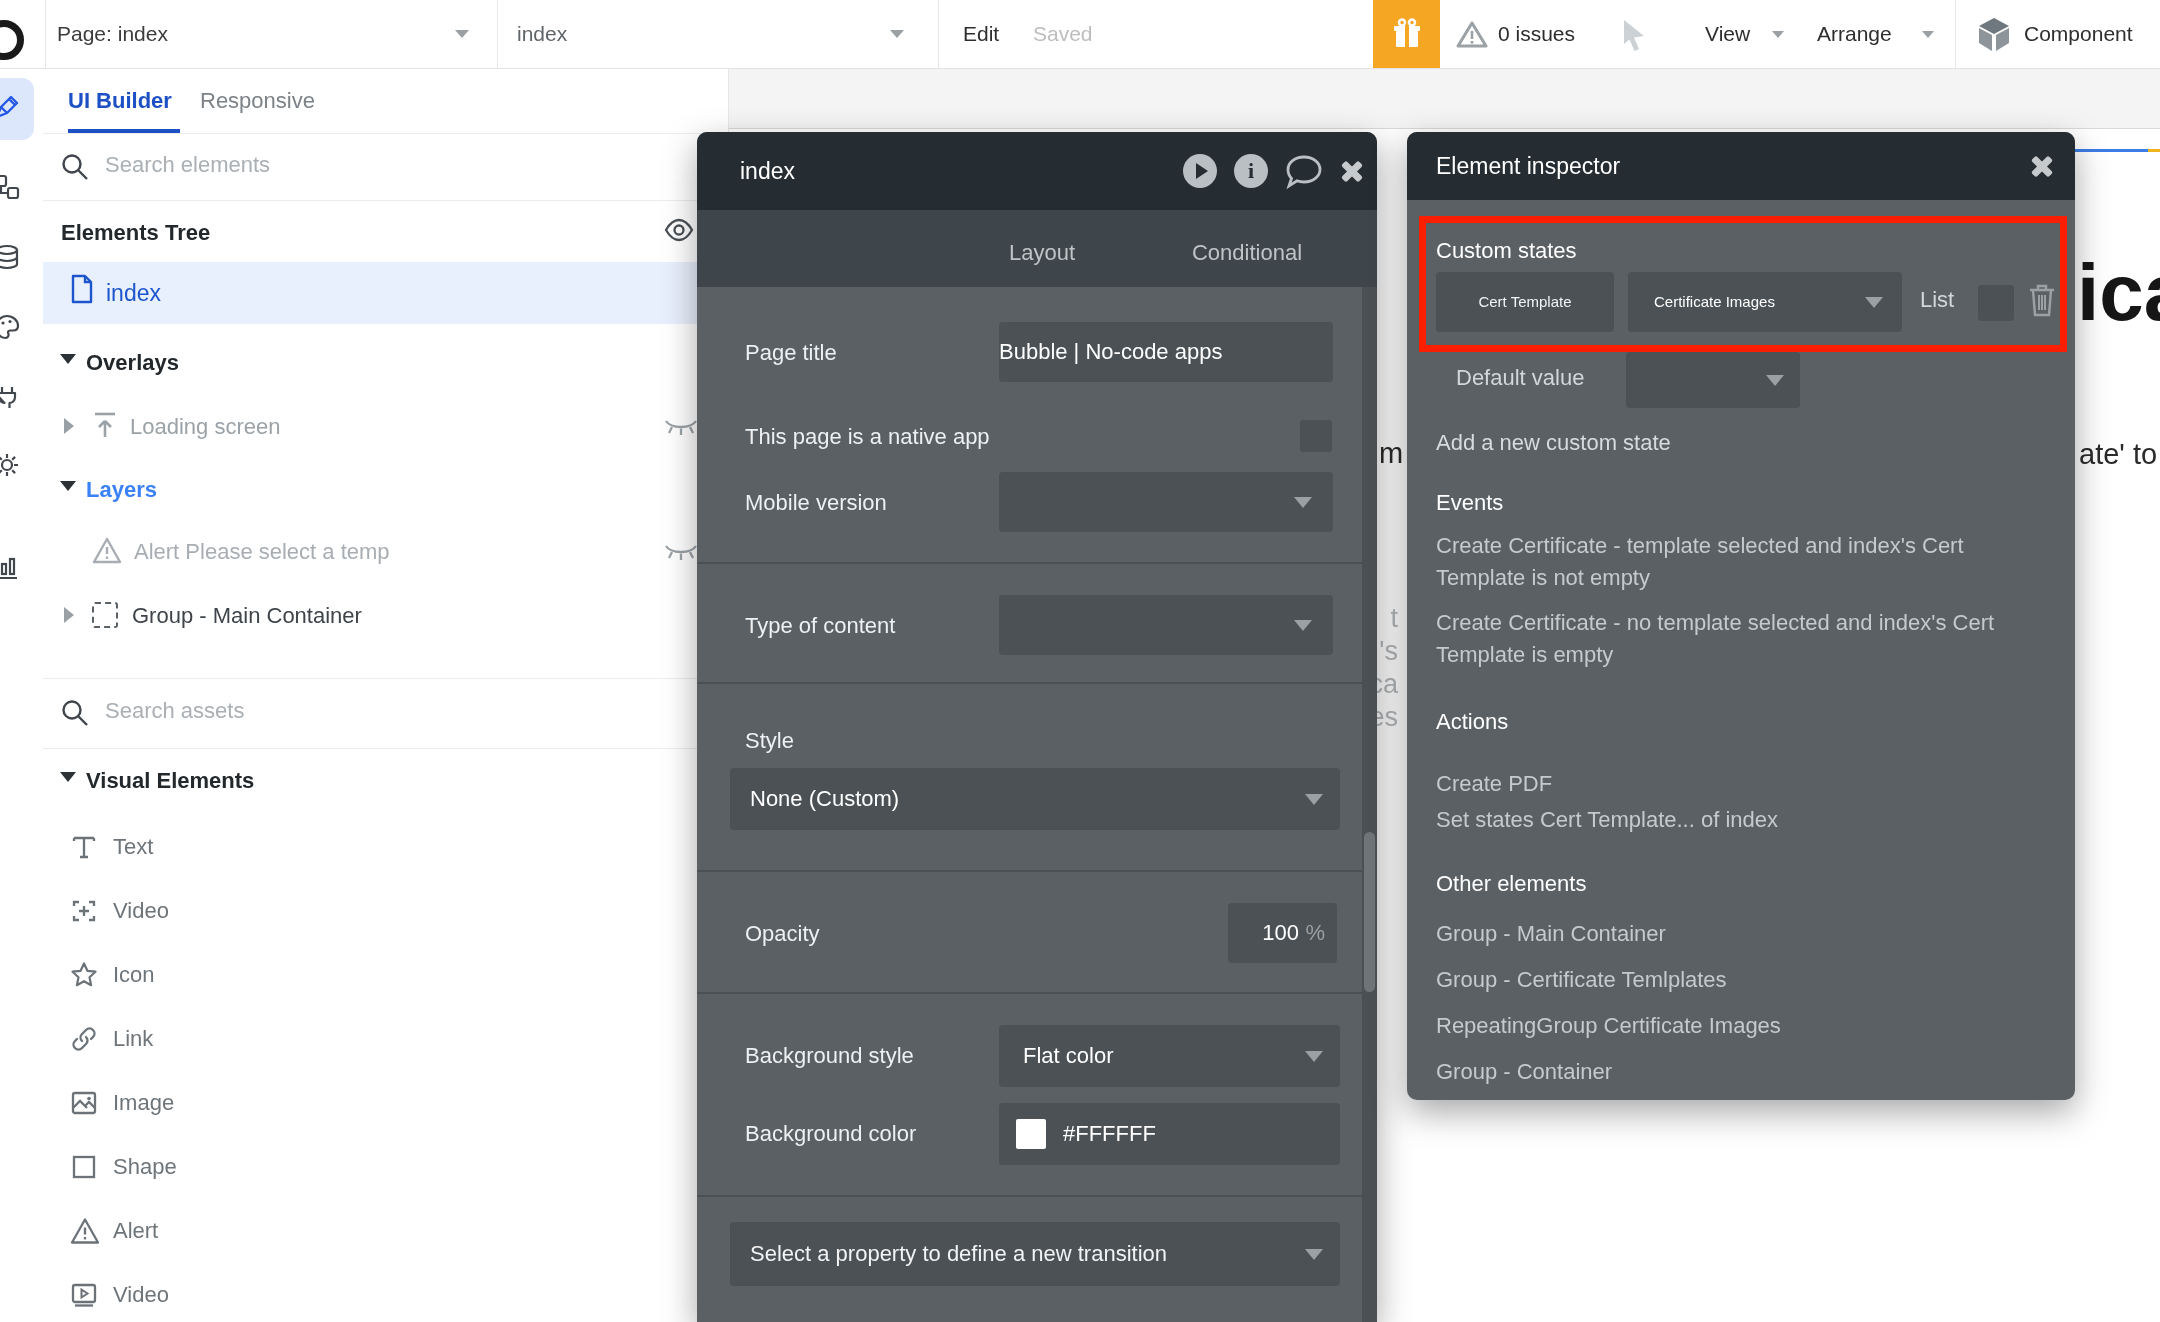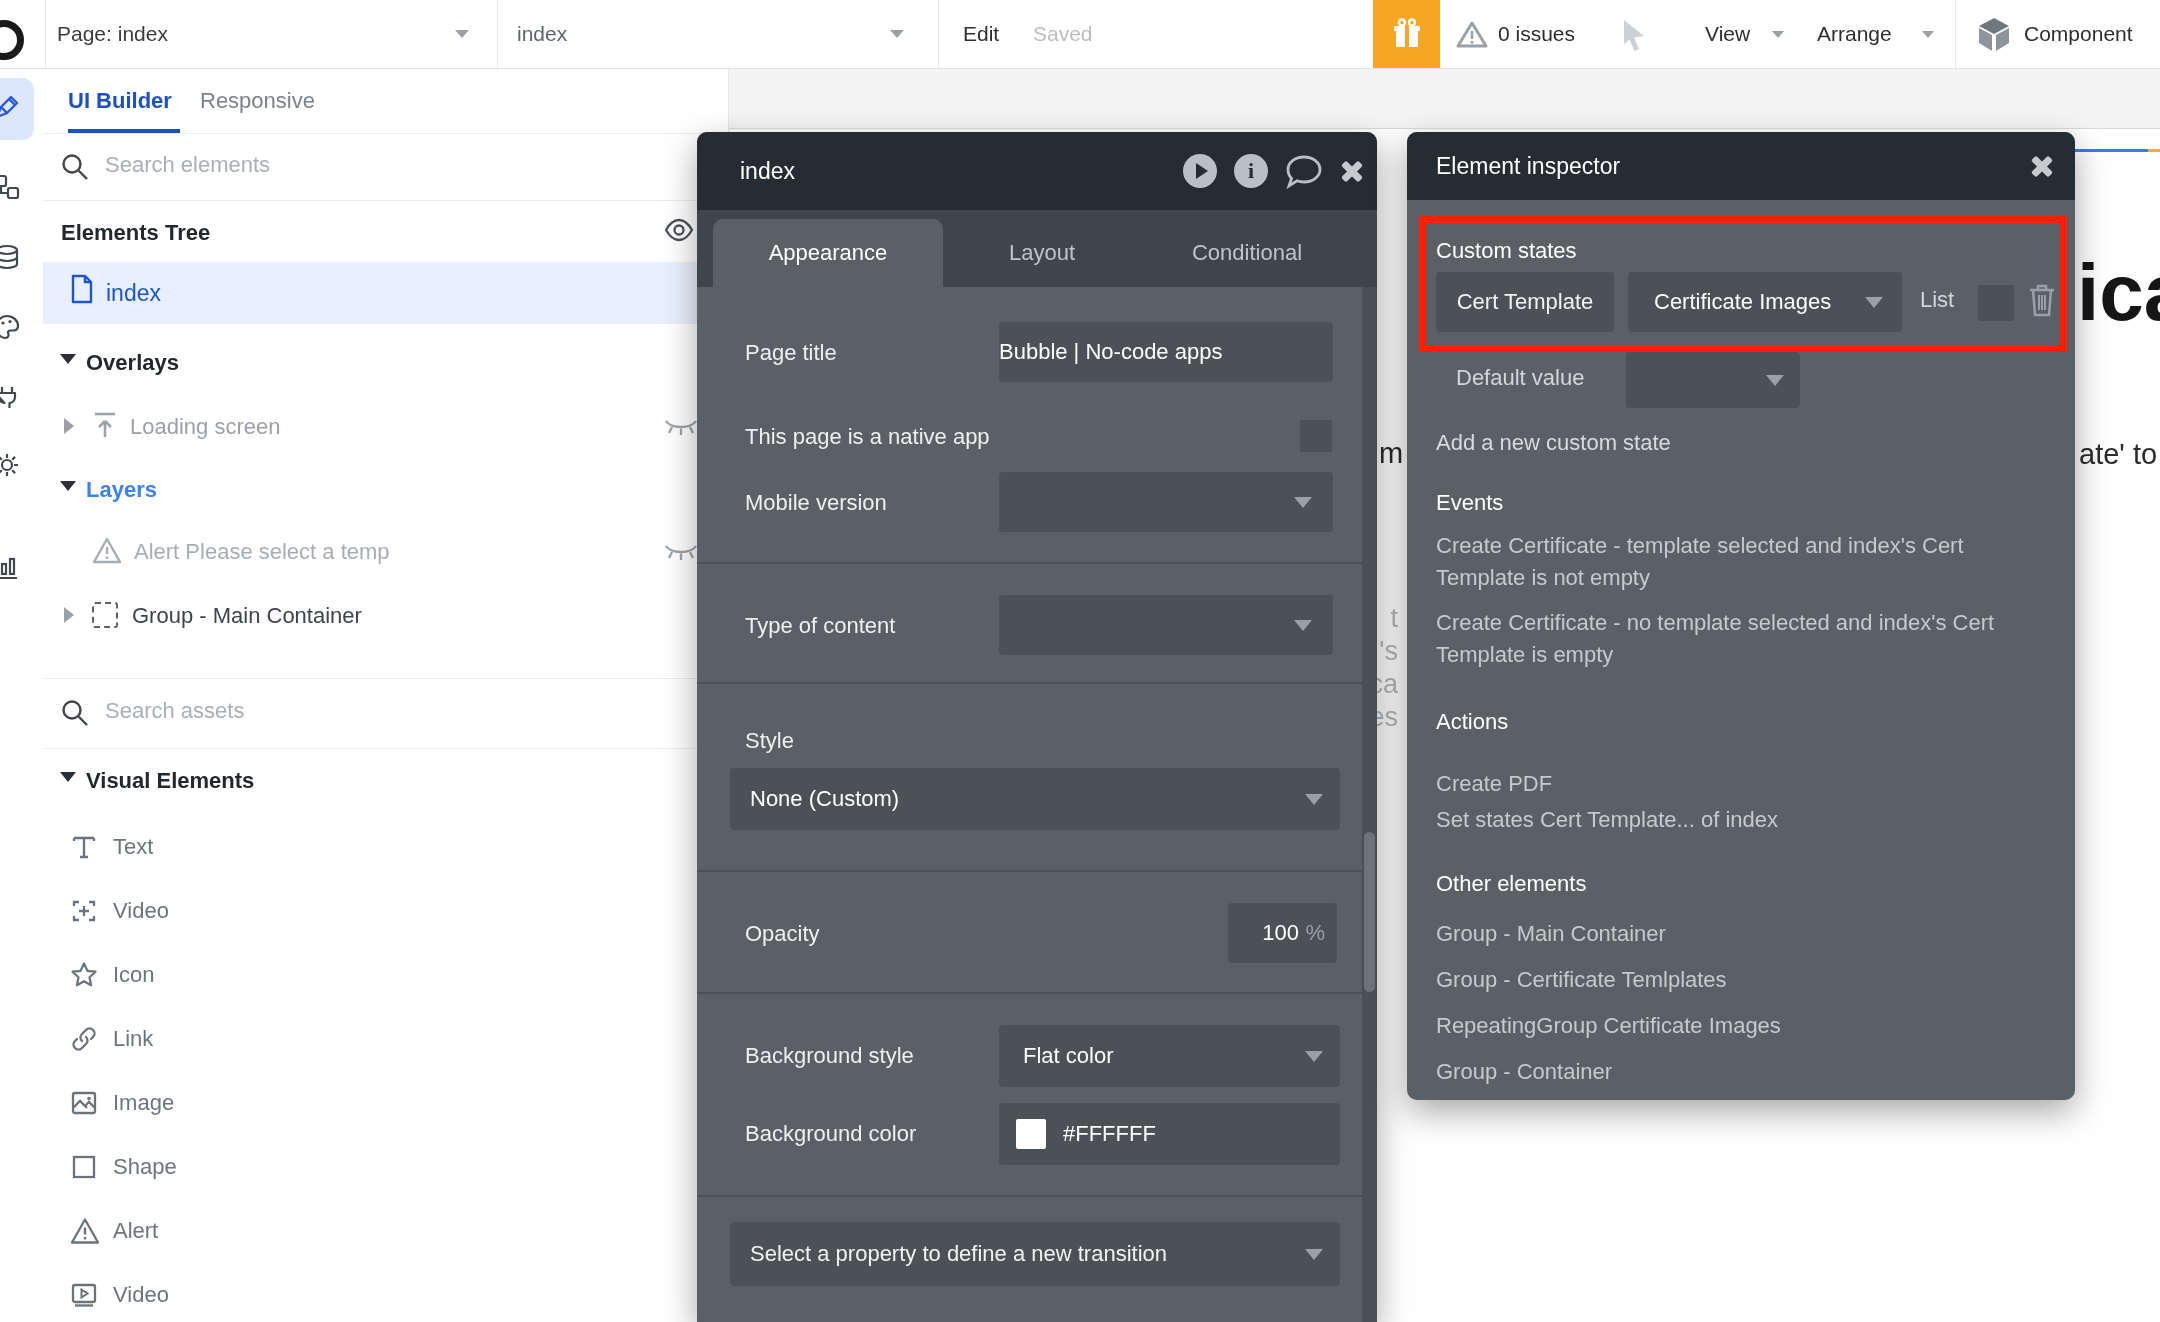--- a/index.html
+++ b/index.html
@@ -63,21 +63,21 @@
           box-shadow:0 12px 34px rgba(0,0,0,.35);background:#5a6064;}
   .ip-head{position:absolute;left:0;top:0;width:668px;height:68px;background:#262d32;border-radius:10px 10px 0 0;}
   .ip-title{position:absolute;left:29px;top:0;height:68px;line-height:68px;font-size:23px;color:#fff;}
   .x-btn{position:absolute;width:30px;height:30px;}
   .x-btn:before,.x-btn:after{content:"";position:absolute;left:3px;top:12px;width:24px;height:7px;background:#c6cacc;border-radius:2px;}
   .x-btn:before{transform:rotate(45deg);} .x-btn:after{transform:rotate(-45deg);}
   .red-rect{position:absolute;left:12px;top:84px;width:634px;height:122px;border:7px solid #FB1F00;z-index:3;}
   .ip-sec{position:absolute;left:29px;font-size:22px;color:#fff;white-space:nowrap;}
   .ip-item{position:absolute;left:29px;font-size:22px;color:#c6cacc;white-space:nowrap;}
   .ip-wrap{position:absolute;left:29px;width:600px;font-size:22px;color:#c6cacc;line-height:32px;}
-  .ip-box{position:absolute;background:#4b5155;border-radius:4px;color:#f2f3f4;font-size:22px;}
+  .ip-box{position:absolute;background:#4b5155;border-radius:4px;color:#f2f3f4;font-size:15px;}
   svg{display:block;}
 </style>
 </head>
 <body>
 
 <div class="screen">
 
   <div class="abs canvas-strip"></div>
   <div class="abs page"></div>
   <div class="topline-blue"></div>
@@ -301,21 +301,20 @@
       </div>
       <div class="abs" style="left:537px;top:22px;width:34px;height:34px;border-radius:50%;background:#b9bfc2;color:#262d32;
                   font-weight:700;font-size:22px;text-align:center;line-height:34px;font-family:'Liberation Serif',serif;">i</div>
       <svg class="abs" style="left:587px;top:22px;" width="40" height="36" viewBox="0 0 40 36">
         <path d="M20 3 C29 3 36 8.5 36 15.5 C36 22.5 29 28 20 28 C17.5 28 15 27.6 13 26.8 L5 32 L7.5 24.5 C5.3 22.1 4 19 4 15.5 C4 8.5 11 3 20 3 Z" fill="none" stroke="#b9bfc2" stroke-width="2.8"></path>
       </svg>
       <div class="x-btn" style="left:640px;top:24px;"></div>
     </div>
 
     <div class="pp-tabs">
-      <div class="pp-tab-active">Appearance</div>
       <div class="pp-tab" style="left:245px;">Layout</div>
       <div class="pp-tab" style="left:450px;">Conditional</div>
     </div>
 
     <div class="pp-label" style="top:208px;">Page title</div>
     <div class="pp-input" style="left:302px;top:190px;width:334px;height:60px;line-height:60px;padding-left:0;box-sizing:border-box;">Bubble | No-code apps</div>
 
     <div class="pp-label" style="top:292px;">This page is a native app</div>
     <div class="checkbox" style="left:603px;top:288px;"></div>
 

